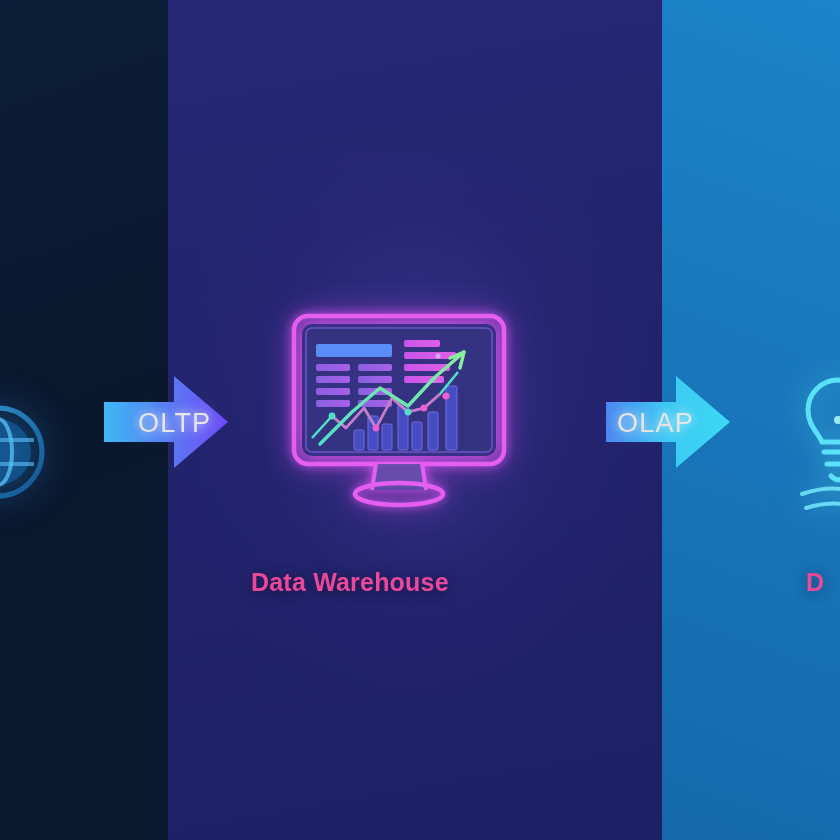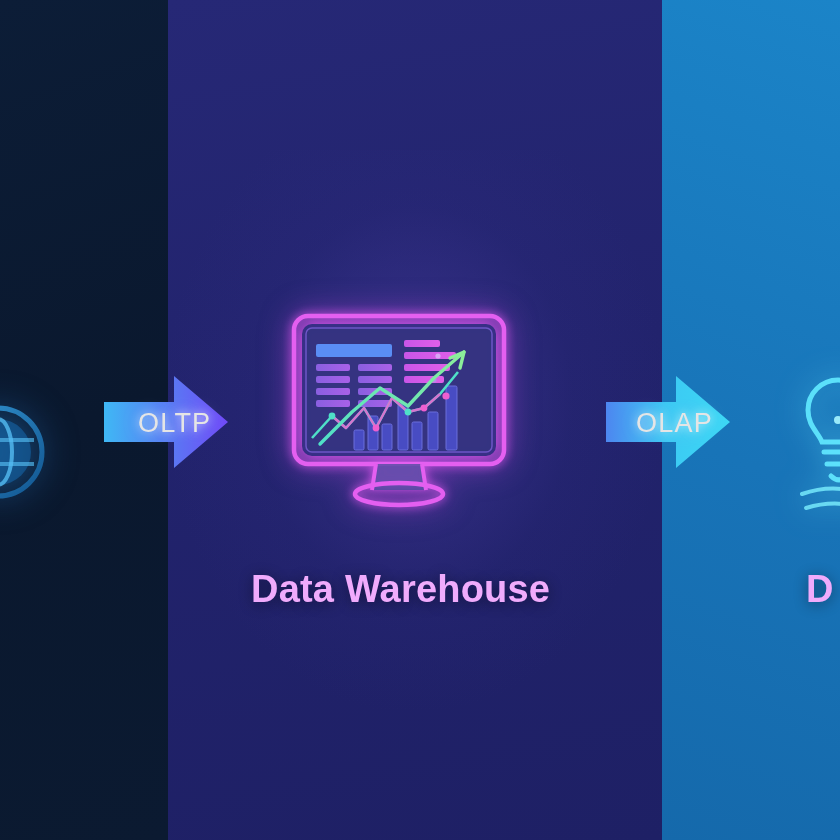--- a/index.html
+++ b/index.html
@@ -22,23 +22,23 @@
   
   #mid-glow {
     position:absolute; left:168px; top:150px; width:494px; height:560px;
     background:radial-gradient(ellipse at 50% 45%, rgba(120,90,220,.28) 0%, rgba(60,50,150,.10) 45%, rgba(0,0,0,0) 72%);
     pointer-events:none;
   }
 
   
   .caption {
     position:absolute;
-    color:#f0abfc;
+    color:#ec4899;
     font-weight:bold;
-    font-size:38px;
+    font-size:25px;
     letter-spacing:.2px;
     white-space:nowrap;
     text-shadow:0 2px 14px rgba(0,0,0,.45);
   }
   #caption-mid    { top:568px; left:251px; }
   #caption-right  { top:568px; left:806px; }
 
   
   #icon-left {
     position:absolute; left:-52px; top:398px; width:104px; height:108px;
@@ -59,21 +59,21 @@
     color:#e5e5e5;
     font-size:27px;
     font-weight:500;
     letter-spacing:1.2px;
     text-shadow:0 0 10px rgba(255,255,255,.75), 0 0 22px rgba(190,215,255,.45);
     white-space:nowrap;
   }
   #arrow-oltp       { left:104px; top:376px; width:124px; height:92px; }
   #label-oltp       { left:138px; top:408px; }
   #arrow-olap       { left:606px; top:376px; width:124px; height:92px; }
-  #label-olap       { left:636px; top:408px; }
+  #label-olap       { left:617px; top:408px; }
 
   
   #monitor { position:absolute; left:288px; top:312px; width:238px; height:196px; }
   #monitor svg { display:block; }
   .neon { filter:drop-shadow(0 0 5px rgba(225,90,240,.95)) drop-shadow(0 0 14px rgba(200,70,225,.55)); }
 </style>
 </head>
 <body>
 
 <div id="stage">

